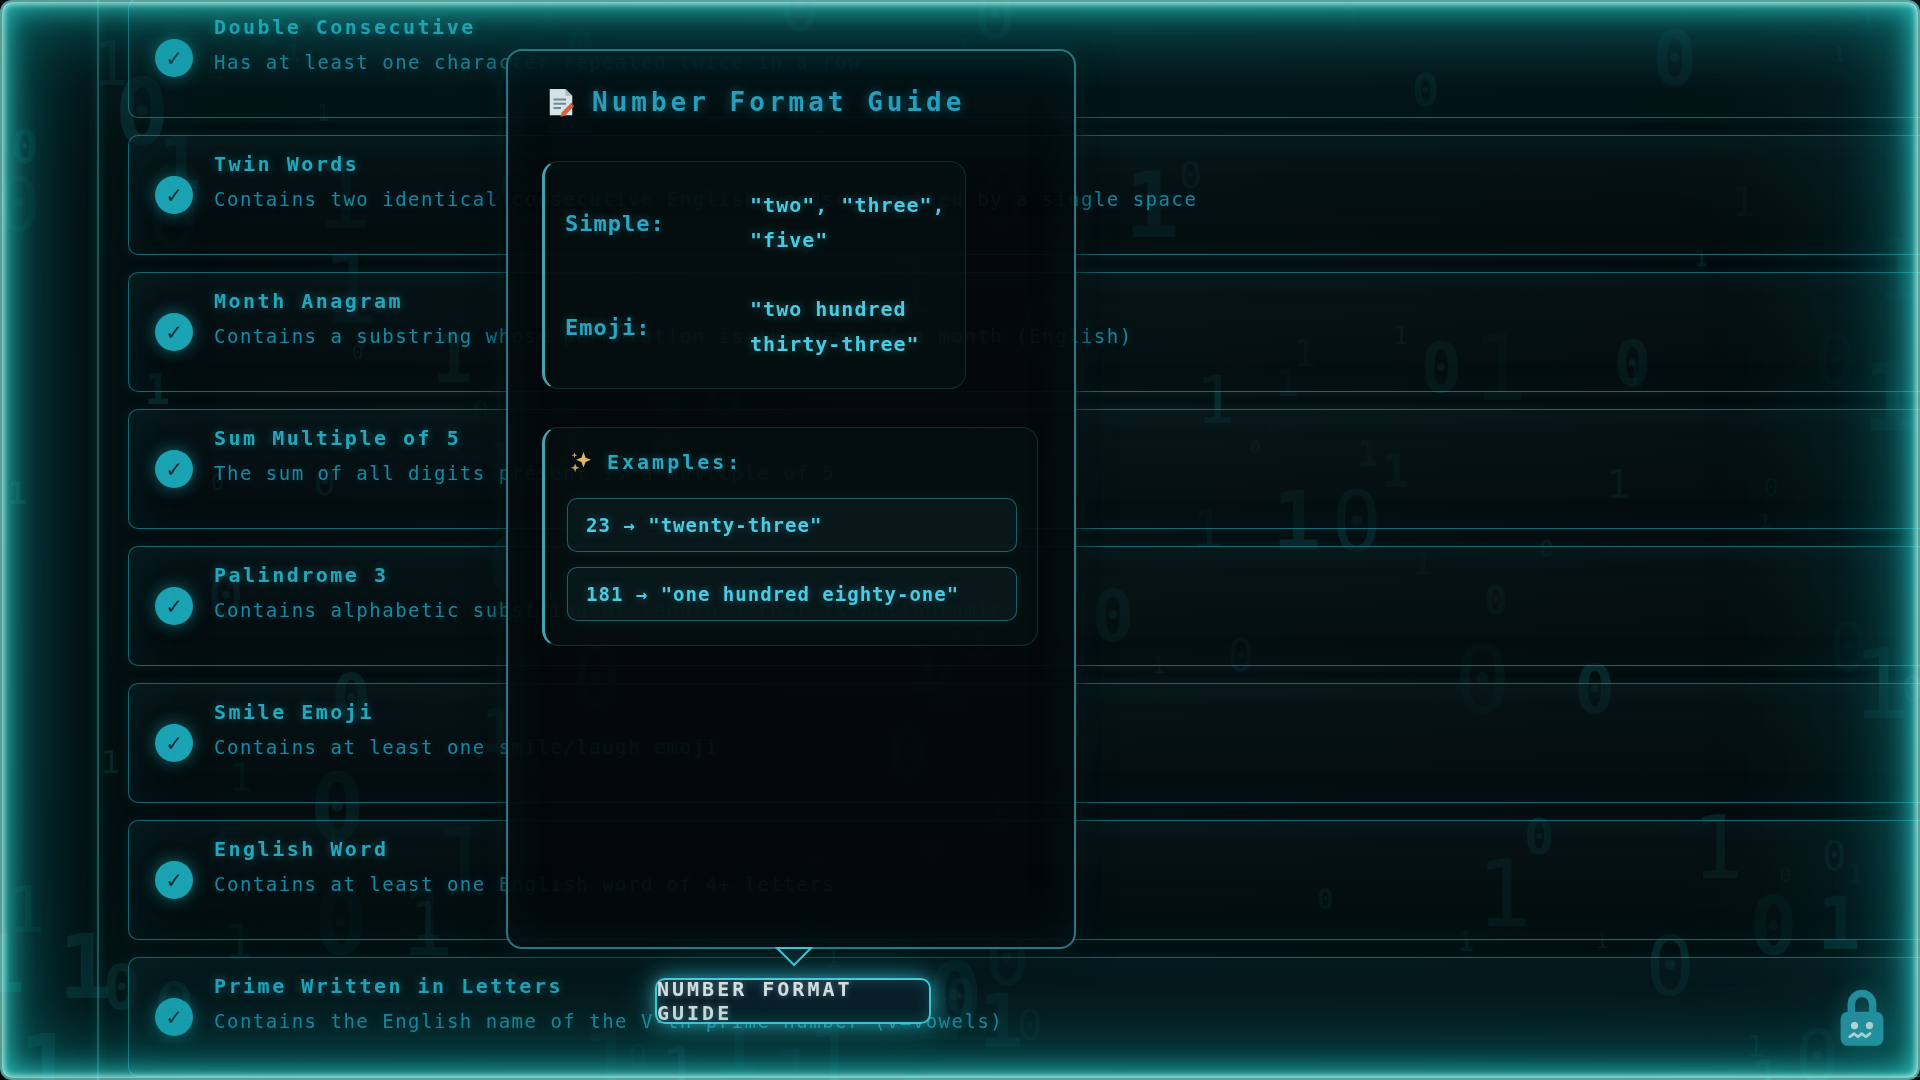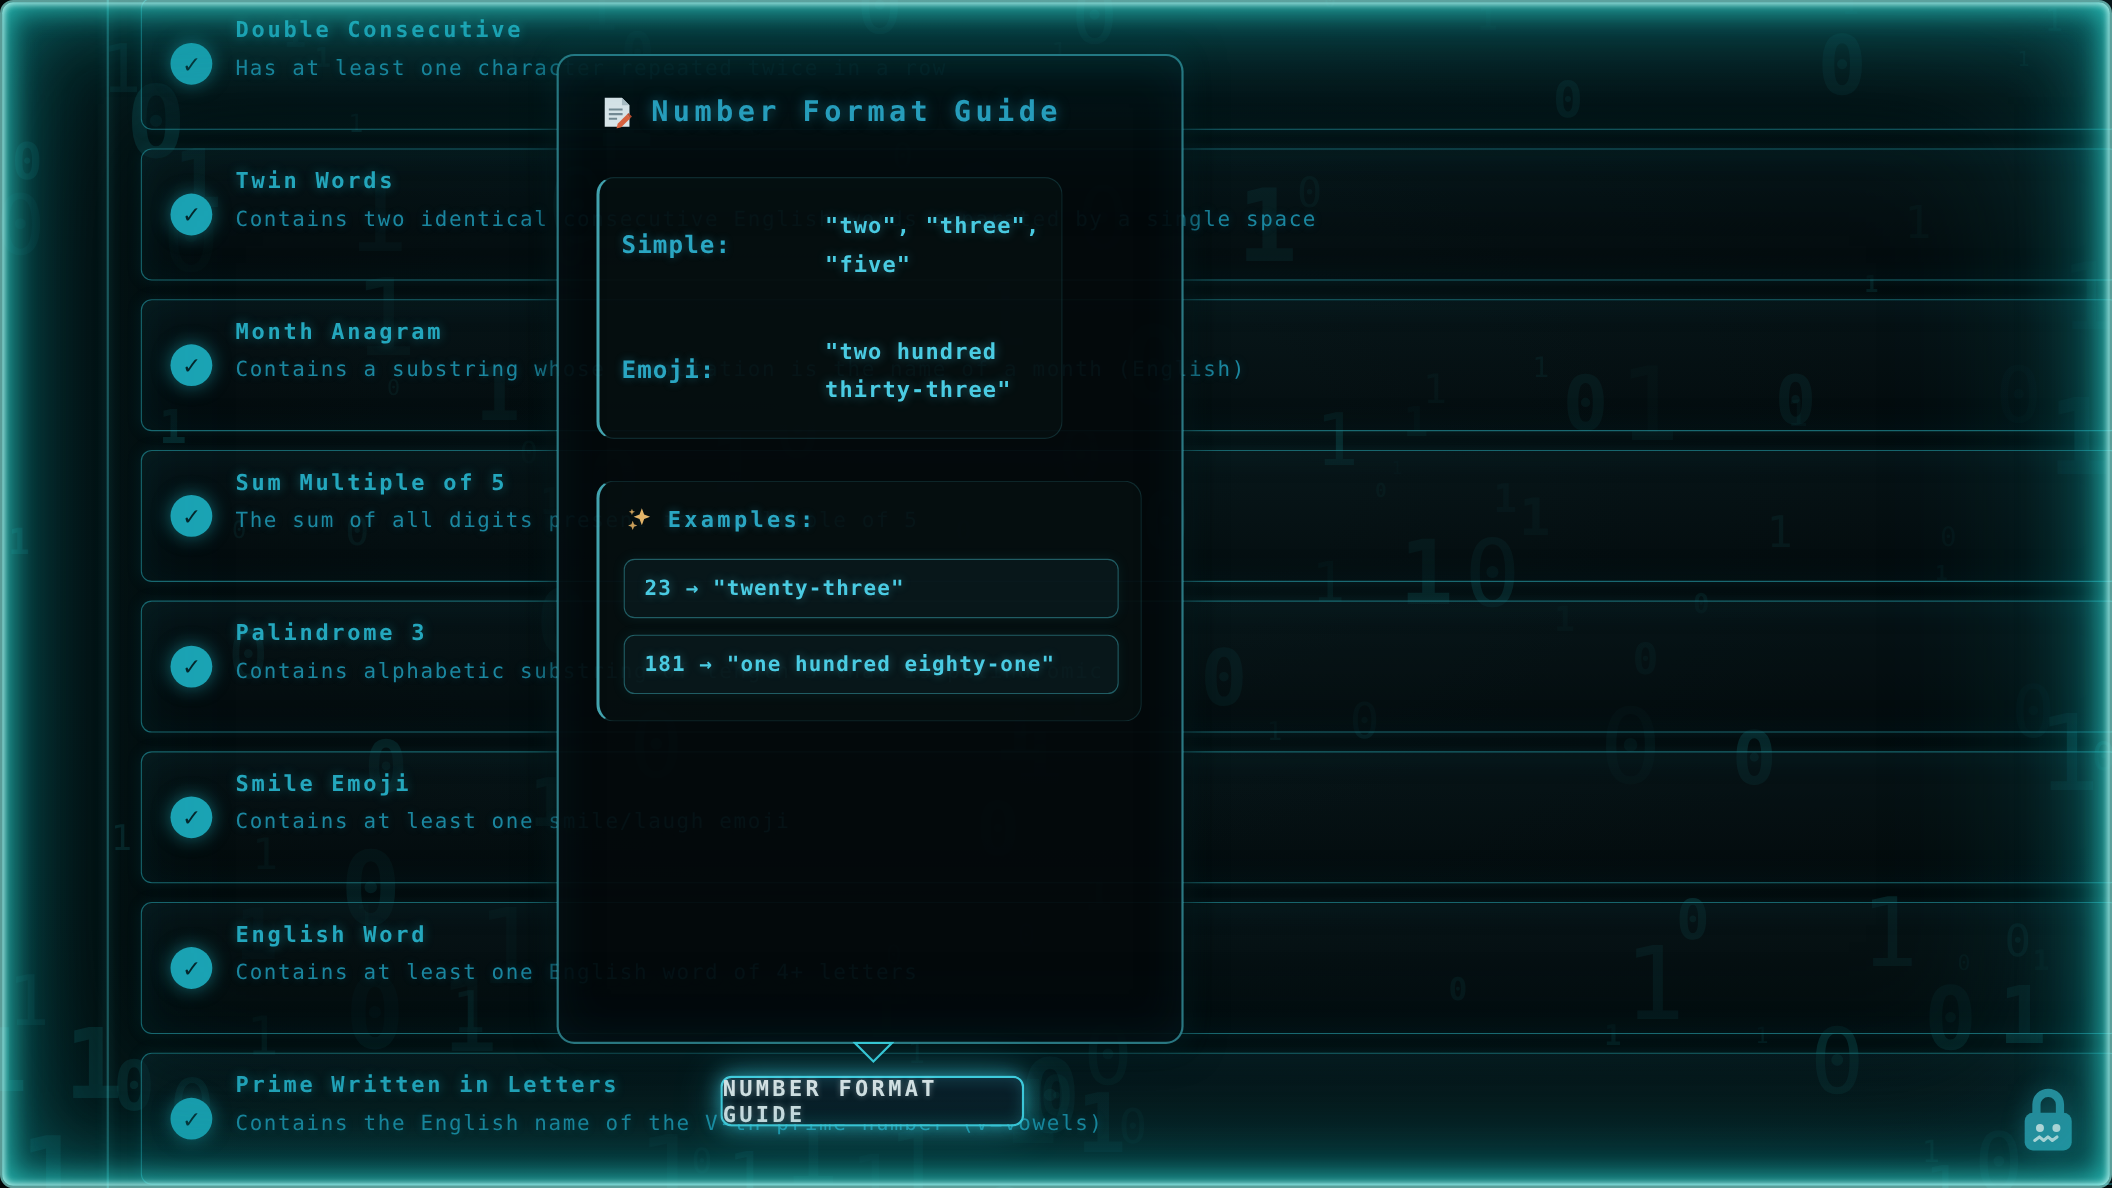--- a/index.html
+++ b/index.html
@@ -49,21 +49,21 @@
   .tt-title{font-size:26px;font-weight:bold;letter-spacing:4px;color:#2aa2c2;
     text-shadow:0 0 12px rgba(40,180,210,.5);}
   .tt-heading{width:482px;font-size:23px;font-weight:bold;letter-spacing:2px;
     line-height:1.85;color:#2dbde2;text-shadow:0 0 10px rgba(45,189,226,.5);margin:0 0 32px 2px;}
   .fmt-box,.ex-sec{
     box-sizing:border-box;border-radius:16px;
     border:1px solid rgba(70,190,205,.18);
     border-left:3px solid rgba(90,215,230,.75);
     background:rgba(12,30,34,.22);
   }
-  .fmt-box{width:424px;padding:26px 14px 26px 20px;display:flex;flex-direction:column;gap:44px;}
+  .fmt-box{width:424px;padding:26px 14px 26px 20px;display:flex;flex-direction:column;gap:34px;}
   .fmt-row{display:flex;}
   .fmt-label{width:186px;font-size:22px;font-weight:bold;letter-spacing:1px;color:#2aa6c2;
     align-self:center;text-shadow:0 0 8px rgba(40,170,200,.4);}
   .fmt-value{width:202px;font-size:20px;font-weight:bold;letter-spacing:1px;line-height:1.75;
     color:#4acbe2;text-shadow:0 0 10px rgba(70,200,225,.45);}
   .ex-sec{margin-top:38px;width:496px;padding:18px 20px 24px 22px;}
   .ex-head{display:flex;align-items:flex-end;gap:14px;margin:4px 0 24px 2px;}
   .ex-head svg{width:24px;height:24px;}
   .ex-label{font-size:20px;font-weight:bold;letter-spacing:3px;color:#2aa6c2;
     text-shadow:0 0 8px rgba(40,170,200,.4);}

